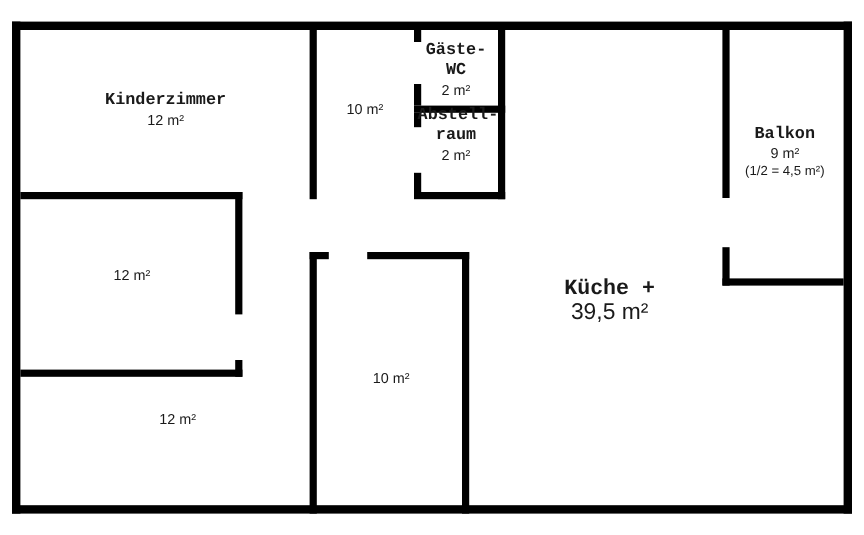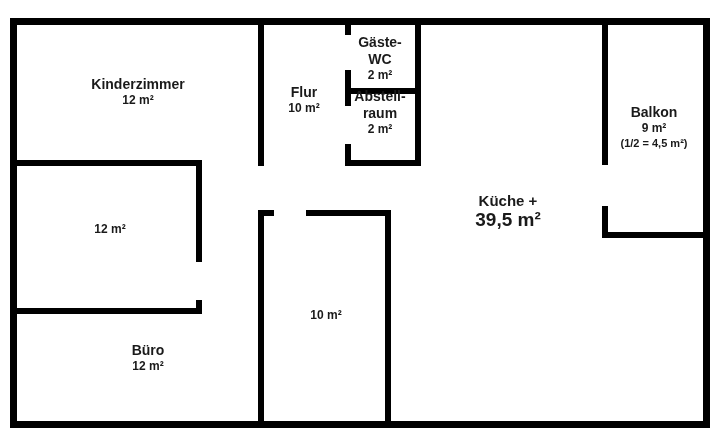--- a/index.html
+++ b/index.html
@@ -22,36 +22,37 @@
   .room-label {
     position: absolute;
     text-align: center;
   }
   .room-name {
     display: block;
     font-weight: bold;
     font-size: 14px;
     line-height: 17px;
     white-space: nowrap;
+    font-family: Liberation Mono, monospace;
   }
   .room-area {
     display: block;
-    font-weight: bold;
+    font-weight: normal;
     font-size: 12px;
     line-height: 15px;
     white-space: nowrap;
   }
   .room-note {
     display: block;
-    font-weight: bold;
+    font-weight: normal;
     font-size: 11px;
     line-height: 14px;
     white-space: nowrap;
   }
-  .room-label.large .room-name { font-size: 15px; line-height: 21px; }
+  .room-label.large .room-name { font-size: 18px; line-height: 21px; margin-top: 41px; }
   .room-label.large .room-area { font-size: 19px; line-height: 18px; }
 </style>
 </head>
 <body>
 
 <div class="plan">
 
   <div class="wall" style="left:10px;top:18px;width:700px;height:7px"></div>
   <div class="wall" style="left:10px;top:421px;width:700px;height:7px"></div>
   <div class="wall" style="left:10px;top:18px;width:7px;height:410px"></div>
@@ -81,21 +82,20 @@
   <div class="wall" style="left:602px;top:25px;width:6px;height:140px"></div>
   <div class="wall" style="left:602px;top:206px;width:6px;height:32px"></div>
   <div class="wall" style="left:602px;top:232px;width:101px;height:6px"></div>
 
   <div class="room-label" style="left:58px;top:76px;width:160px">
     <span class="room-name">Kinderzimmer</span>
     <span class="room-area">12 m²</span>
   </div>
 
   <div class="room-label" style="left:262px;top:84px;width:84px">
-    <span class="room-name">Flur</span>
     <span class="room-area">10 m²</span>
   </div>
 
   <div class="room-label" style="left:348px;top:34px;width:64px">
     <span class="room-name">Gäste-</span>
     <span class="room-name">WC</span>
     <span class="room-area">2 m²</span>
   </div>
 
   <div class="room-label" style="left:348px;top:88px;width:64px">
@@ -113,21 +113,20 @@
   <div class="room-label large" style="left:418px;top:190px;width:180px">
     <span class="room-name">Küche +</span>
     <span class="room-area">39,5 m²</span>
   </div>
 
   <div class="room-label" style="left:30px;top:222px;width:160px">
     <span class="room-area">12 m²</span>
   </div>
 
   <div class="room-label" style="left:68px;top:342px;width:160px">
-    <span class="room-name">Büro</span>
     <span class="room-area">12 m²</span>
   </div>
 
   <div class="room-label" style="left:274px;top:308px;width:104px">
     <span class="room-area">10 m²</span>
   </div>
 
 </div>
 
 </body></html>

